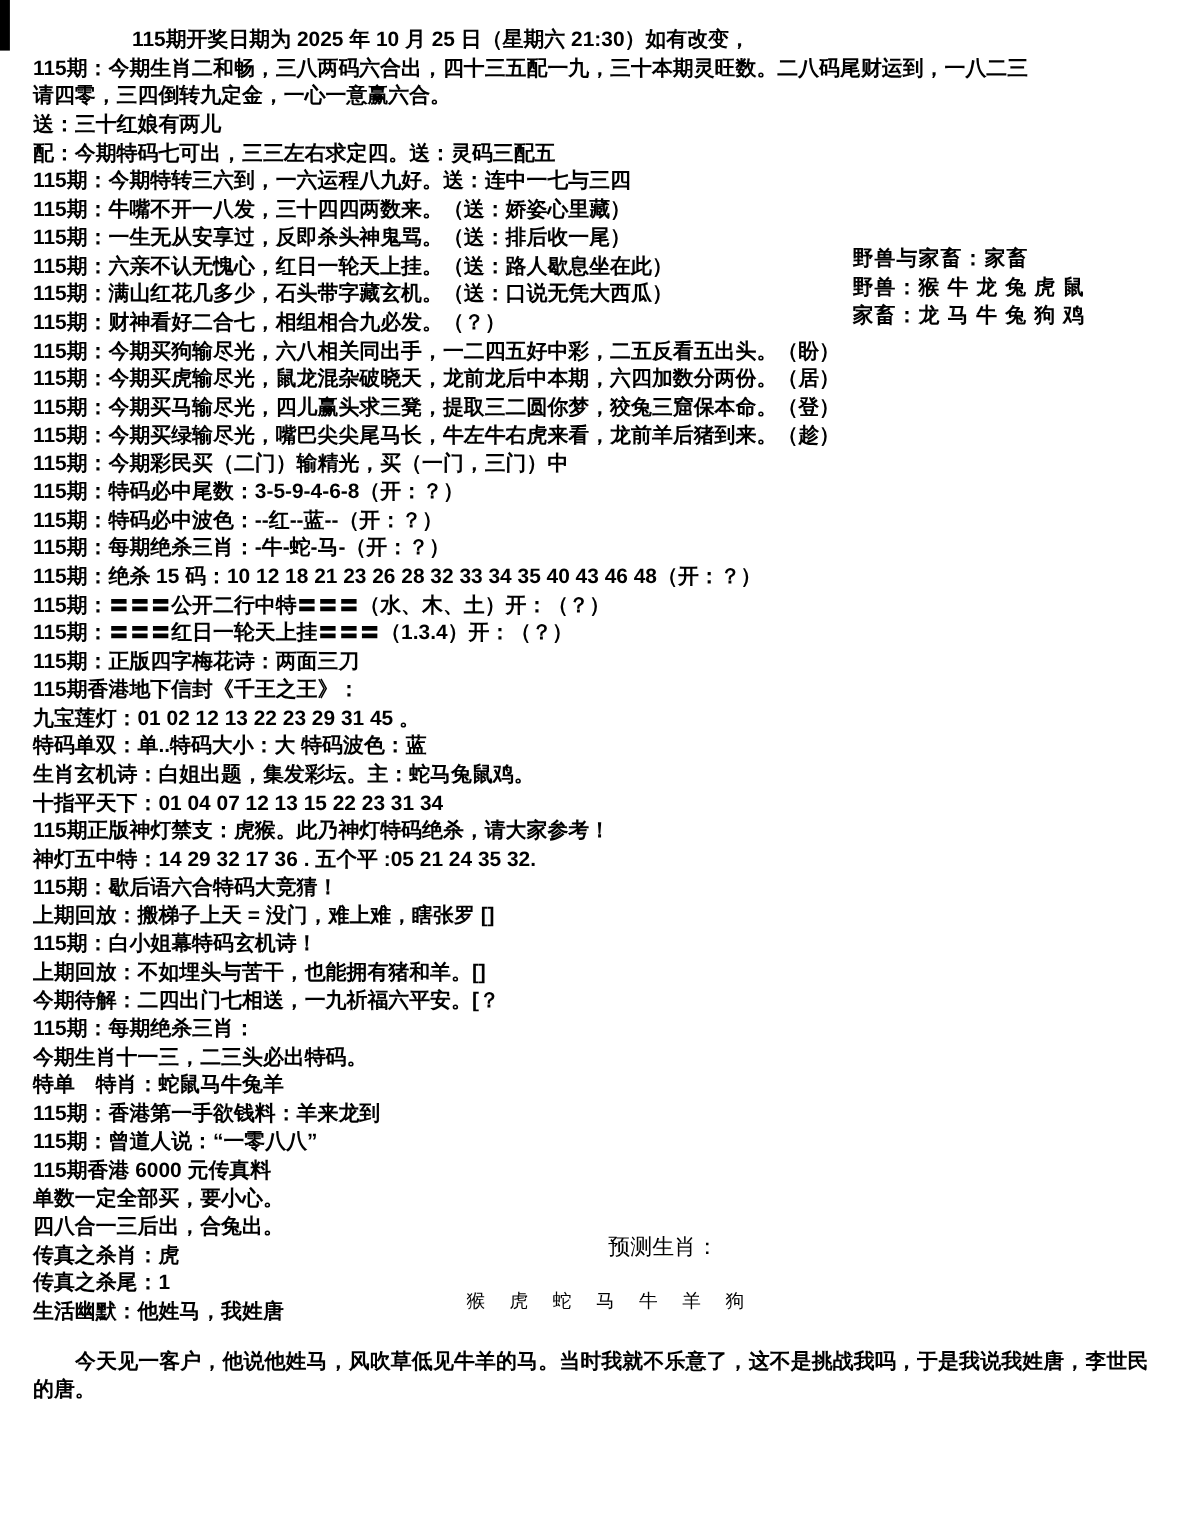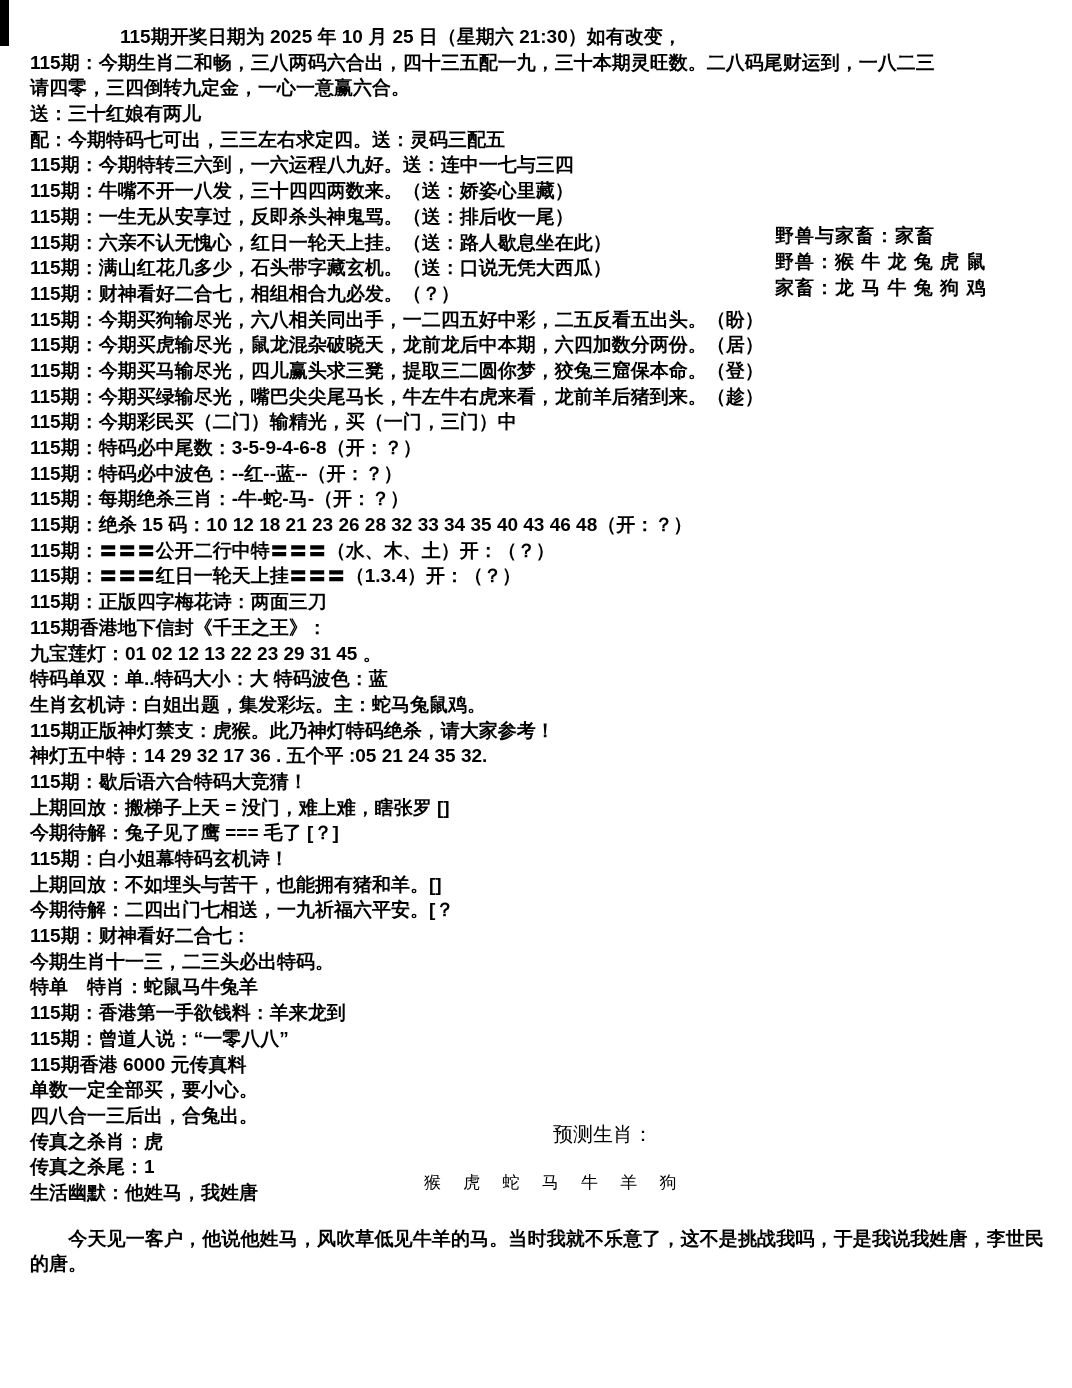--- a/index.html
+++ b/index.html
@@ -100,38 +100,38 @@
   <div class="line"><span class="main">115期：正版四字梅花诗：两面三刀</span></div>
 
   <div class="line"><span class="main">115期香港地下信封《千王之王》：</span></div>
 
   <div class="line"><span class="main">九宝莲灯：01 02 12 13 22 23 29 31 45 。</span></div>
 
   <div class="line"><span class="main">特码单双：单..特码大小：大 特码波色：蓝</span></div>
 
   <div class="line"><span class="main">生肖玄机诗：白姐出题，集发彩坛。主：蛇马兔鼠鸡。</span></div>
 
+  <div class="line"><span class="main">十指平天下：01 04 07 12 13 15 22 23 31 34</span></div>
 
   <div class="line"><span class="main">115期正版神灯禁支：虎猴。此乃神灯特码绝杀，请大家参考！</span></div>
 
   <div class="line"><span class="main">神灯五中特：14 29 32 17 36 . 五个平 :05 21 24 35 32.</span></div>
 
   <div class="line"><span class="main">115期：歇后语六合特码大竞猜！</span></div>
 
   <div class="line"><span class="main">上期回放：搬梯子上天 = 没门，难上难，瞎张罗 []</span></div>
 
-  <div class="line"><span class="main">今期待解：兔子见了鹰 === 毛了 [？]</span></div>
 
   <div class="line"><span class="main">115期：白小姐幕特码玄机诗！</span></div>
 
   <div class="line"><span class="main">上期回放：不如埋头与苦干，也能拥有猪和羊。[]</span></div>
 
   <div class="line"><span class="main">今期待解：二四出门七相送，一九祈福六平安。[？</span></div>
 
-  <div class="line"><span class="main">115期：财神看好二合七：</span></div>
+  <div class="line"><span class="main">115期：每期绝杀三肖：</span></div>
 
   <div class="line"><span class="main">今期生肖十一三，二三头必出特码。</span></div>
 
   <div class="line"><span class="main">特单　特肖：蛇鼠马牛兔羊</span></div>
 
   <div class="line"><span class="main">115期：香港第一手欲钱料：羊来龙到</span></div>
 
   <div class="line"><span class="main">115期：曾道人说：“一零八八”</span></div>
 
   <div class="line"><span class="main">115期香港 6000 元传真料</span></div>

